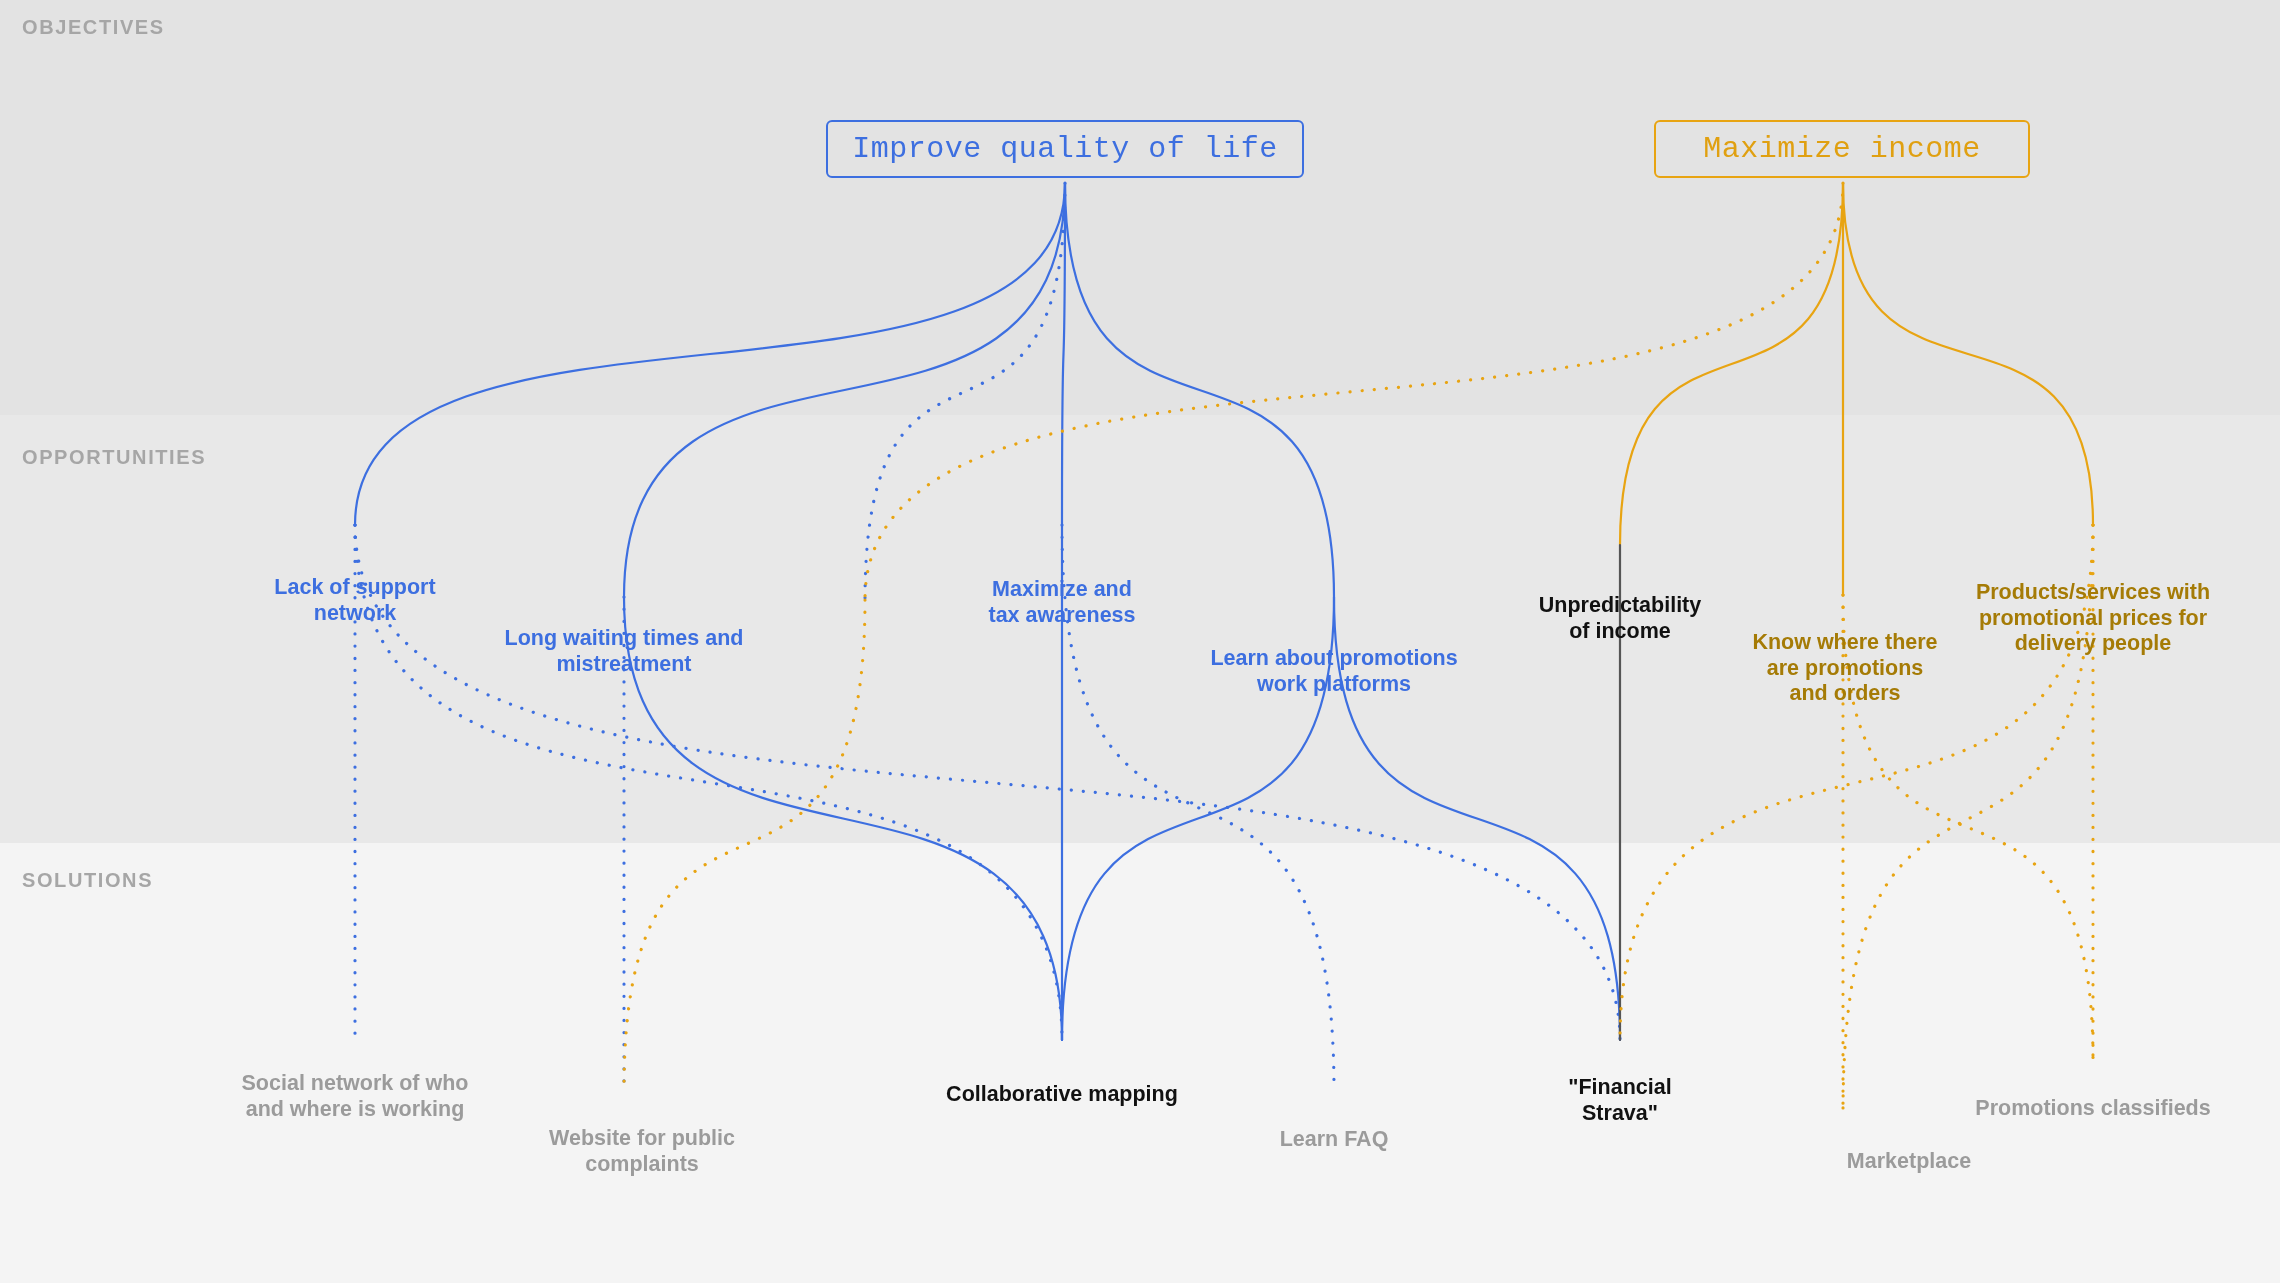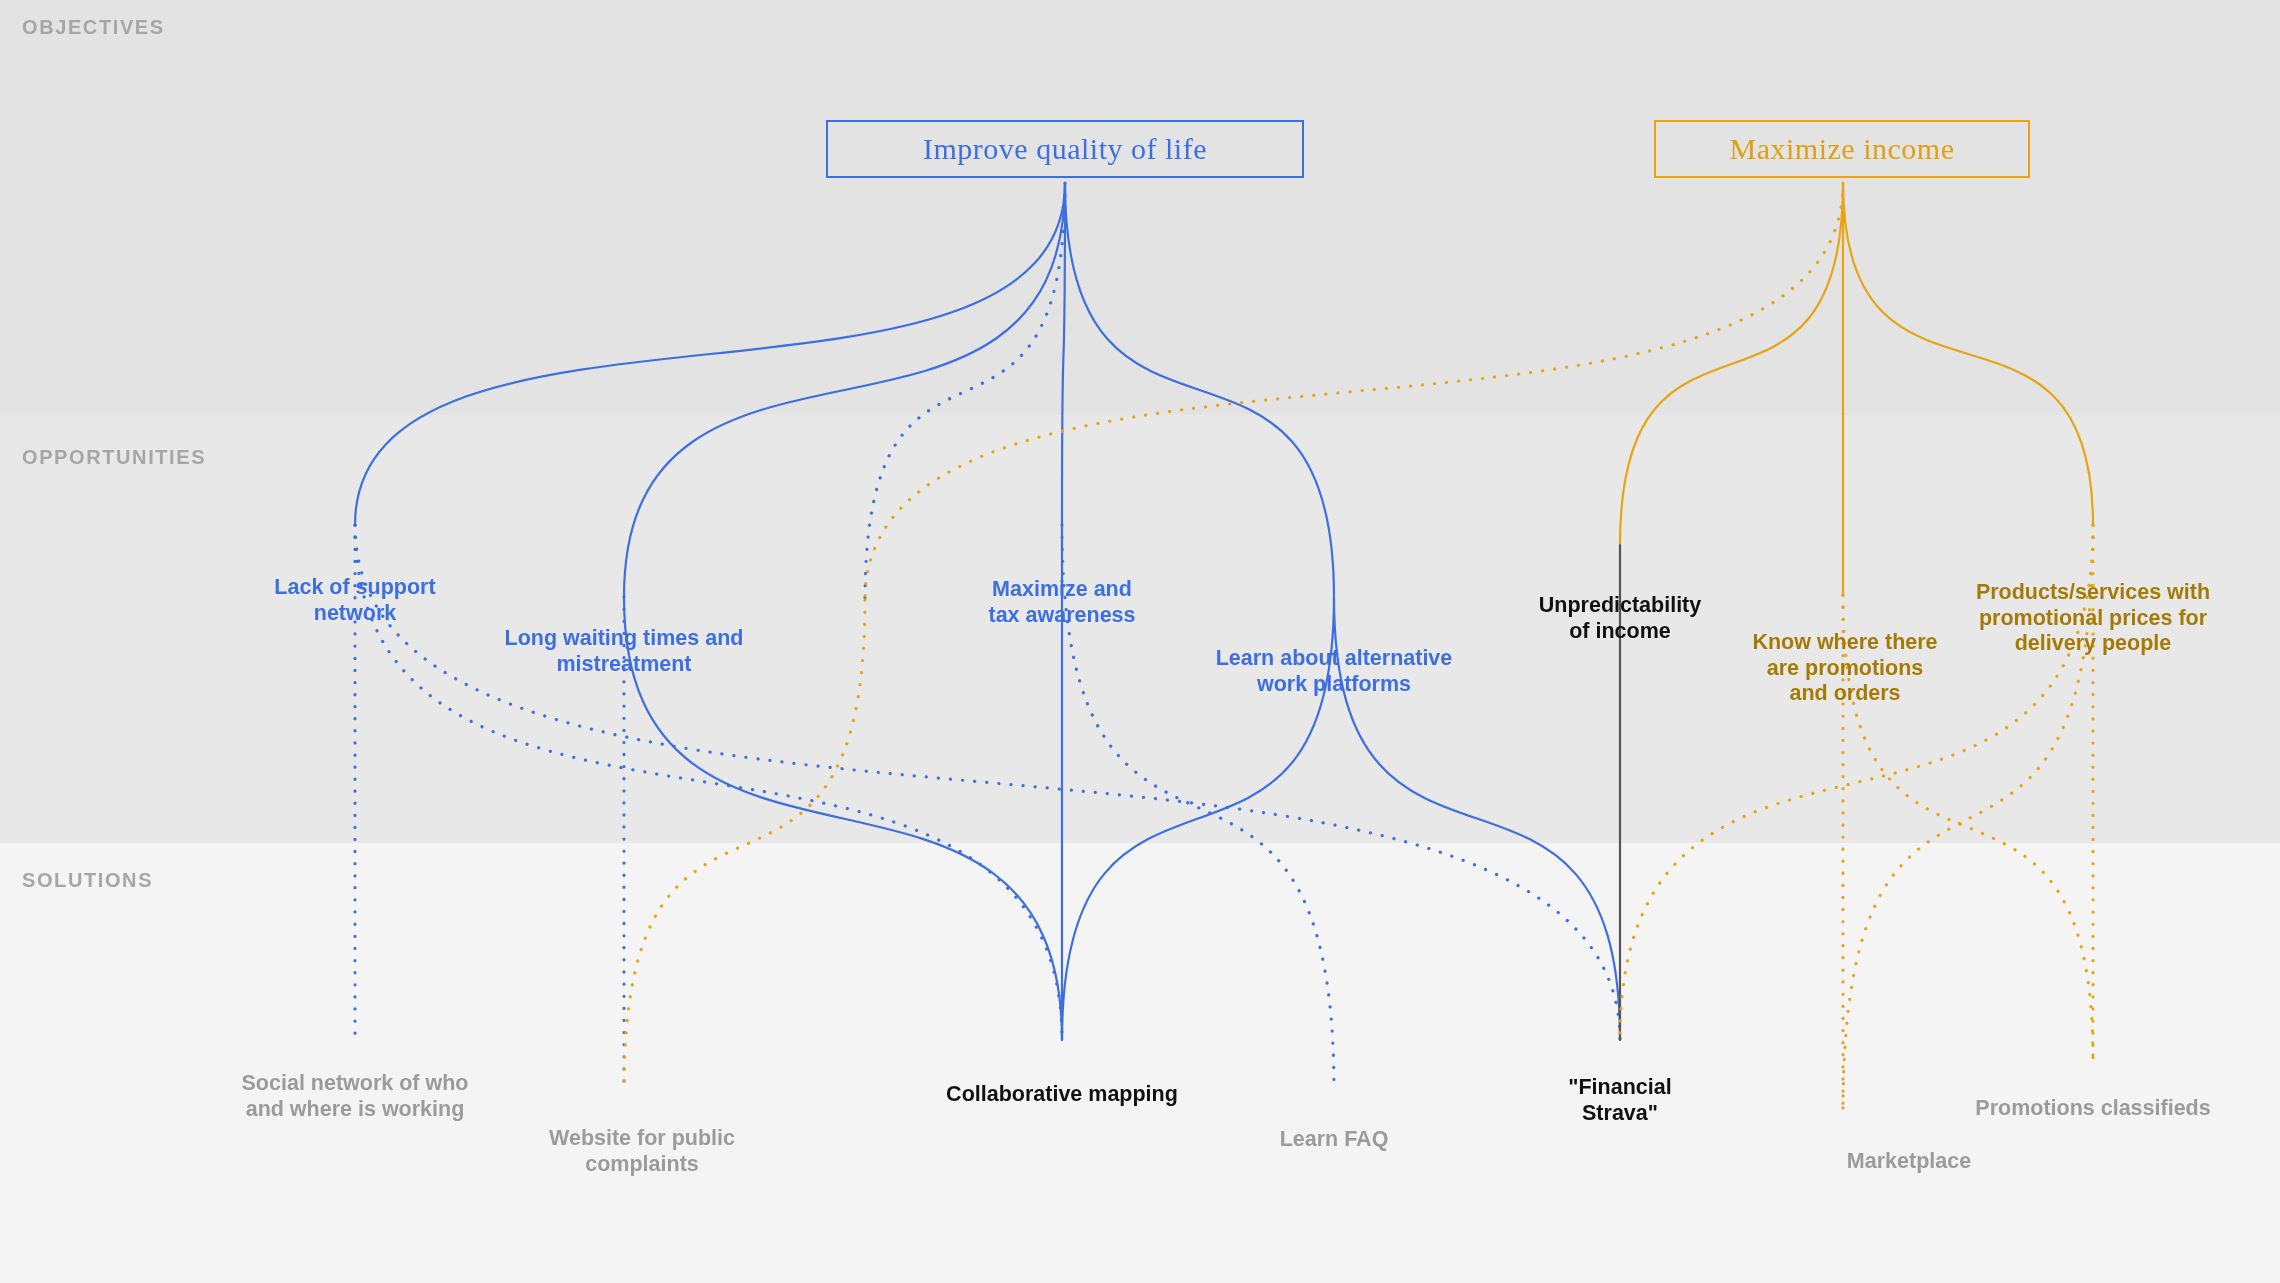--- a/index.html
+++ b/index.html
@@ -33,25 +33,25 @@
   }
 
   
   #links{position:absolute;left:0;top:0;width:2280px;height:1283px;}
 
   
   .objective{
     position:absolute;
     box-sizing:border-box;
     border:2.2px solid;
-    border-radius:0;
+    border-radius:6px;
     display:flex;
     align-items:center;
     justify-content:center;
-    font-family:Liberation Serif, serif;
+    font-family:Liberation Mono, monospace;
     font-size:30px;
     letter-spacing:0.5px;
     background:transparent;
     white-space:nowrap;
     cursor:default;
   }
   .objective.blue{border-color:#3d6fe0;color:#3d6fe0;}
   .objective.orange{border-color:#e8a412;color:#e0a011;}
 
   
@@ -131,21 +131,21 @@
 mistreatment</span>
   </div>
 
 
   <div class="node opportunity c-blue" style="left:942px;top:552px;width:240px;">
     <span>Maximize and
 tax awareness</span>
   </div>
 
   <div class="node opportunity c-blue" style="left:1154px;top:621px;width:360px;">
-    <span>Learn about alternative
+    <span>Learn about promotions
 work platforms</span>
   </div>
 
   <div class="node opportunity c-black" style="left:1490px;top:568px;width:260px;text-align:center;">
     <span>Unpredictability
 of income</span>
   </div>
 
   <div class="node opportunity c-orange" style="left:1720px;top:605px;width:250px;">
     <span>Know where there

